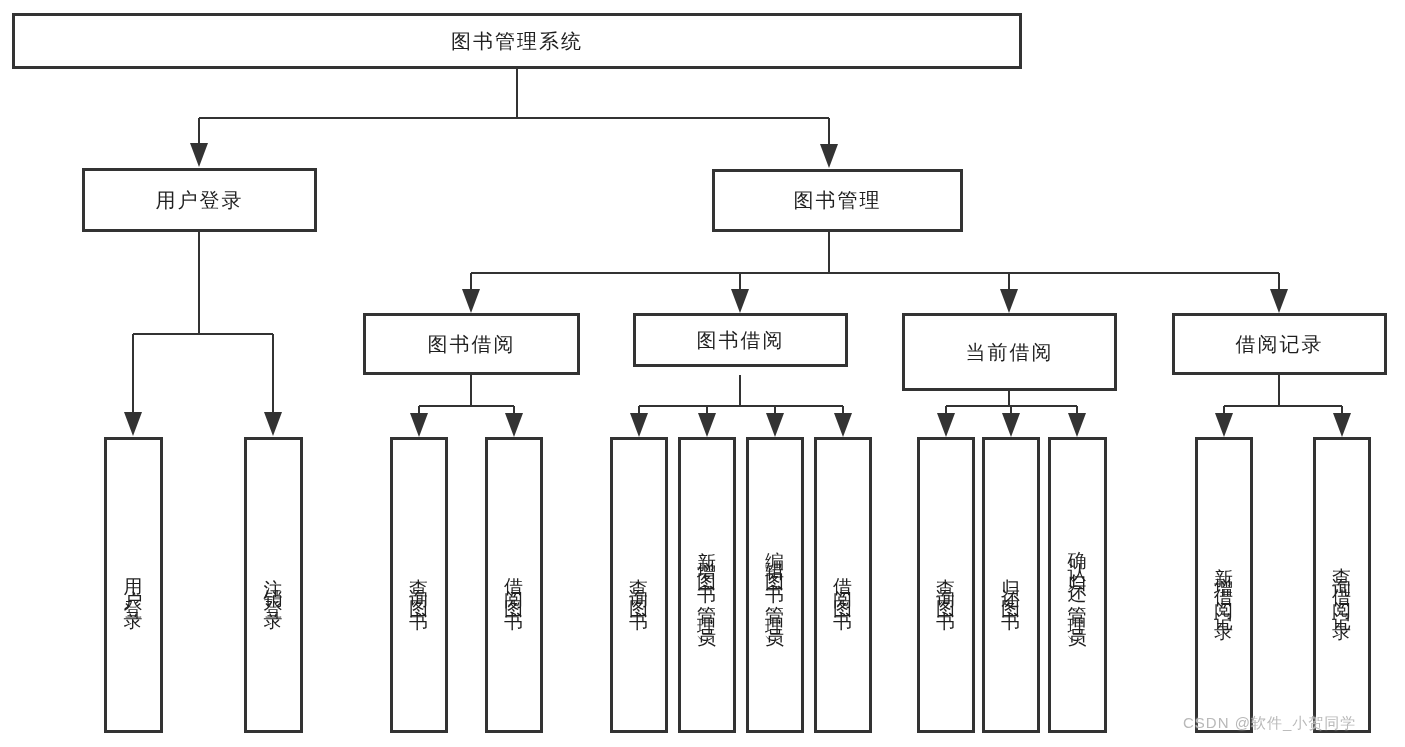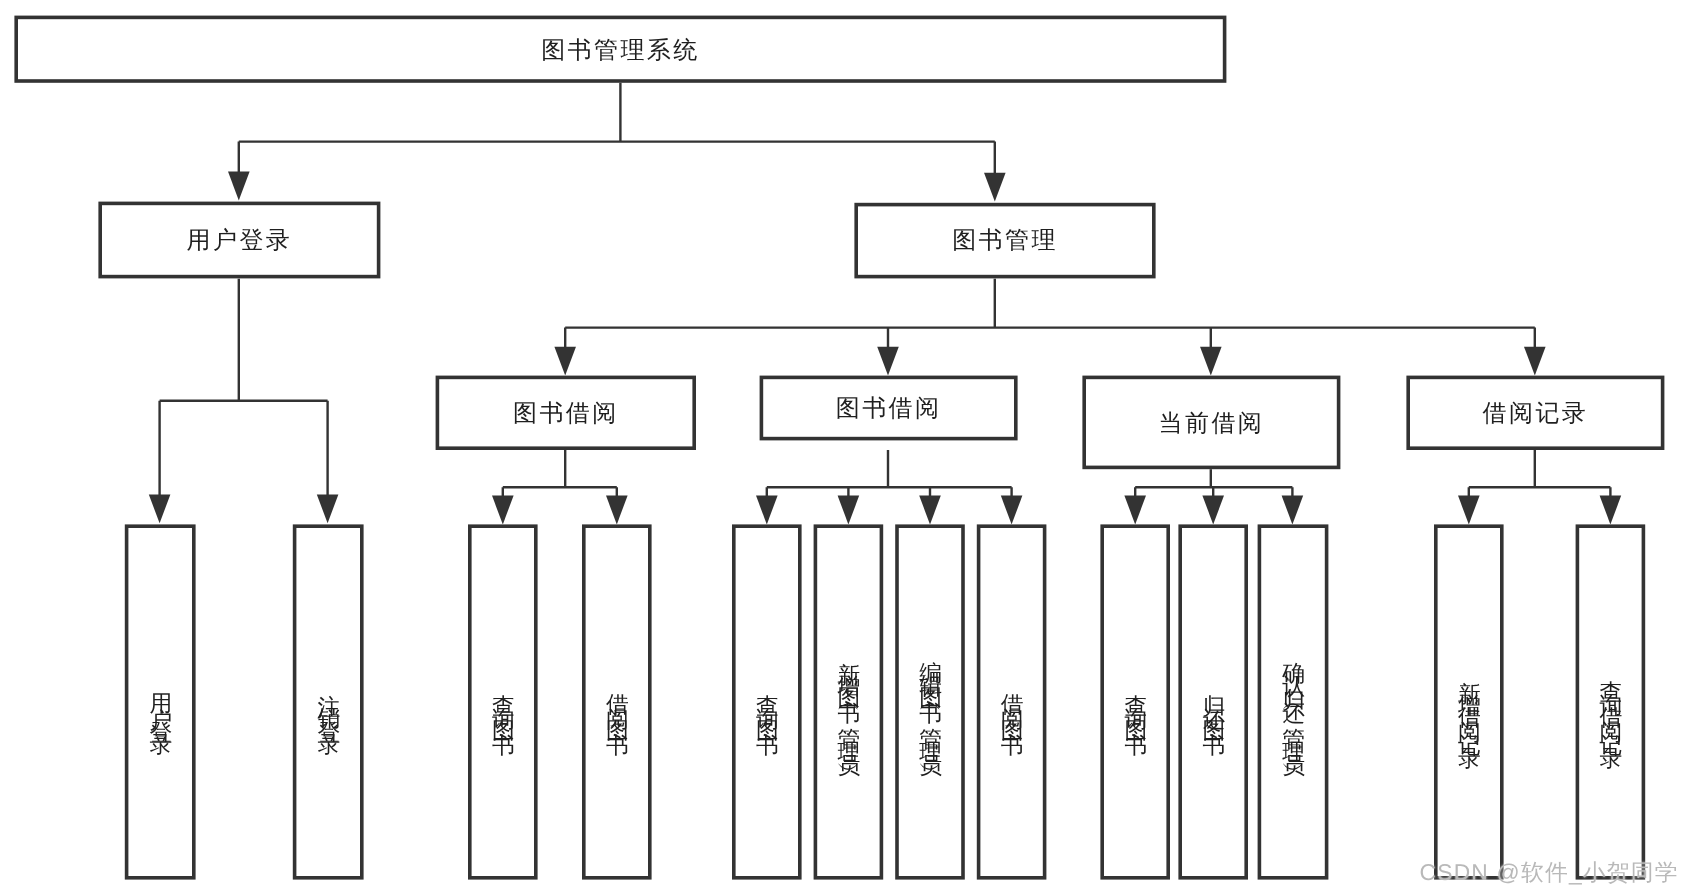--- a/index.html
+++ b/index.html
@@ -31,21 +31,21 @@
     writing-mode:vertical-rl;
     text-orientation:mixed;
     font-size:19px;
     letter-spacing:11px;
     color:#1f1f1f;
     line-height:1;
   }
   .watermark{
     position:absolute;
     left:1183px;top:714px;
-    font-size:19px;
+    font-size:15px;
     color:#b9b9b9;
     letter-spacing:1px;
     white-space:nowrap;
     z-index:5;
     text-shadow:0 0 2px #ffffff;
   }
 </style>
 </head>
 <body>
 

